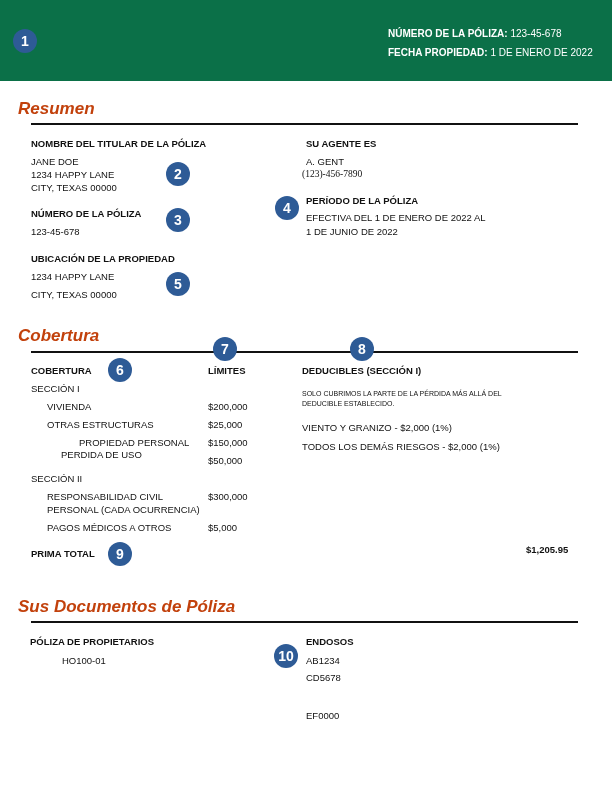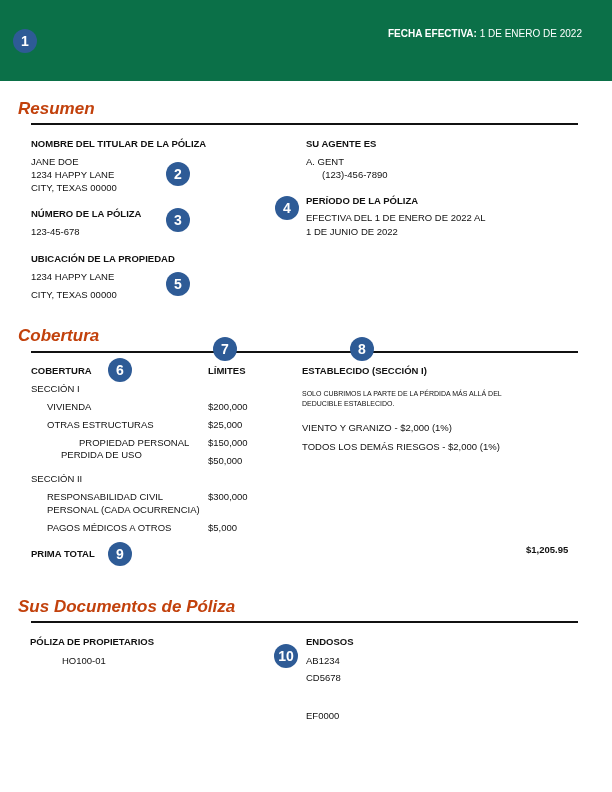--- a/index.html
+++ b/index.html
@@ -20,21 +20,22 @@
   .lbl { position: absolute; font-size: 9.5px; font-weight: bold; color: #111; white-space: nowrap; }
   .txt { position: absolute; font-size: 9.5px; color: #111; line-height: 13px; white-space: nowrap; }
   .tiny { position: absolute; font-size: 7px; color: #111; line-height: 10px; }
 </style>
 </head>
 <body>
 
 <div class="header">
   <div class="badge" style="left:13px; top:29px;">1</div>
   <div class="meta">
-    <div><b>FECHA EFECTIVA:</b> <span>1 DE ENERO DE 2022</span></div>
+    <div><b>NÚMERO DE LA PÓLIZA:</b> <span>123-45-678</span></div>
+    <div><b>FECHA PROPIEDAD:</b> <span>1 DE ENERO DE 2022</span></div>
   </div>
 </div>
 
 <div class="section-title" style="top:99px;">Resumen</div>
 <div class="rule" style="top:123px;"></div>
 
 <div class="lbl" style="left:31px; top:138px;">NOMBRE DEL TITULAR DE LA PÓLIZA</div>
 <div class="txt" style="left:31px; top:155px;">JANE DOE</div>
 <div class="txt" style="left:31px; top:168px;">1234 HAPPY LANE</div>
 <div class="txt" style="left:31px; top:181px;">CITY, TEXAS 00000</div>
@@ -44,36 +45,36 @@
 <div class="txt" style="left:31px; top:225px;">123-45-678</div>
 <div class="badge" style="left:166px; top:208px;">3</div>
 
 <div class="lbl" style="left:31px; top:253px;">UBICACIÓN DE LA PROPIEDAD</div>
 <div class="txt" style="left:31px; top:270px;">1234 HAPPY LANE</div>
 <div class="txt" style="left:31px; top:288px;">CITY, TEXAS 00000</div>
 <div class="badge" style="left:166px; top:272px;">5</div>
 
 <div class="lbl" style="left:306px; top:138px;">SU AGENTE ES</div>
 <div class="txt" style="left:306px; top:155px;">A. GENT</div>
-<div class="txt" style="left:322px; top:168px;">(123)-456-7890</div>
+<div class="txt" style="left:302px; top:168px;font-family:Liberation Serif, serif;">(123)-456-7890</div>
 
 <div class="badge" style="left:275px; top:196px;">4</div>
 <div class="lbl" style="left:306px; top:195px;">PERÍODO DE LA PÓLIZA</div>
 <div class="txt" style="left:306px; top:211px;">EFECTIVA DEL 1 DE ENERO DE 2022 AL</div>
 <div class="txt" style="left:306px; top:225px;">1 DE JUNIO DE 2022</div>
 
 <div class="section-title" style="top:326px;">Cobertura</div>
 <div class="rule" style="top:351px;"></div>
 <div class="badge" style="left:213px; top:337px;">7</div>
 <div class="badge" style="left:350px; top:337px;">8</div>
 
 <div class="lbl" style="left:31px; top:365px;">COBERTURA</div>
 <div class="badge" style="left:108px; top:358px;">6</div>
 <div class="lbl" style="left:208px; top:365px;">LÍMITES</div>
-<div class="lbl" style="left:302px; top:365px;">ESTABLECIDO (SECCIÓN I)</div>
+<div class="lbl" style="left:302px; top:365px;">DEDUCIBLES (SECCIÓN I)</div>
 
 <div class="txt" style="left:31px; top:382px;">SECCIÓN I</div>
 
 <div class="txt" style="left:47px; top:400px;">VIVIENDA</div>
 <div class="txt" style="left:208px; top:400px;">$200,000</div>
 <div class="txt" style="left:47px; top:418px;">OTRAS ESTRUCTURAS</div>
 <div class="txt" style="left:208px; top:418px;">$25,000</div>
 <div class="txt" style="left:47px; top:436px;margin-left:32px;">PROPIEDAD PERSONAL</div>
 <div class="txt" style="left:208px; top:436px;">$150,000</div>
 <div class="txt" style="left:47px; top:448px;margin-left:14px;">PERDIDA DE USO</div>

